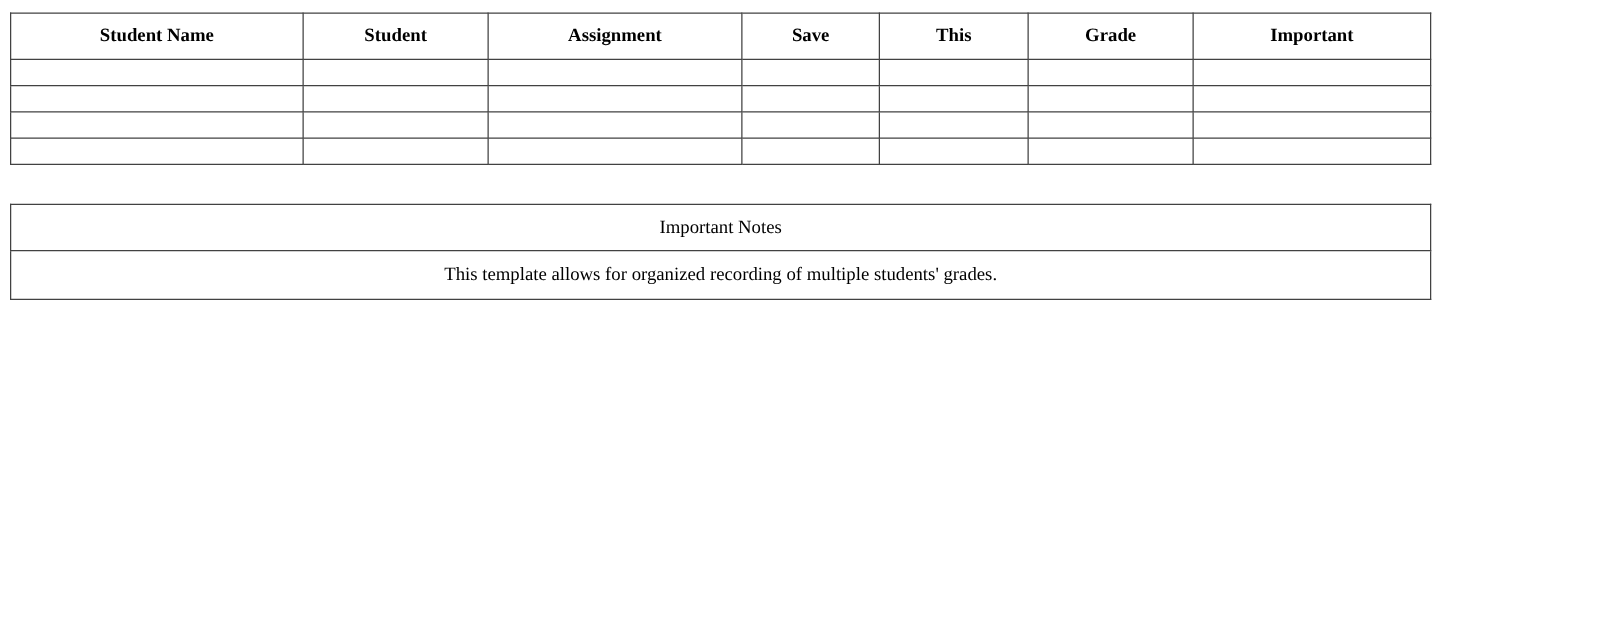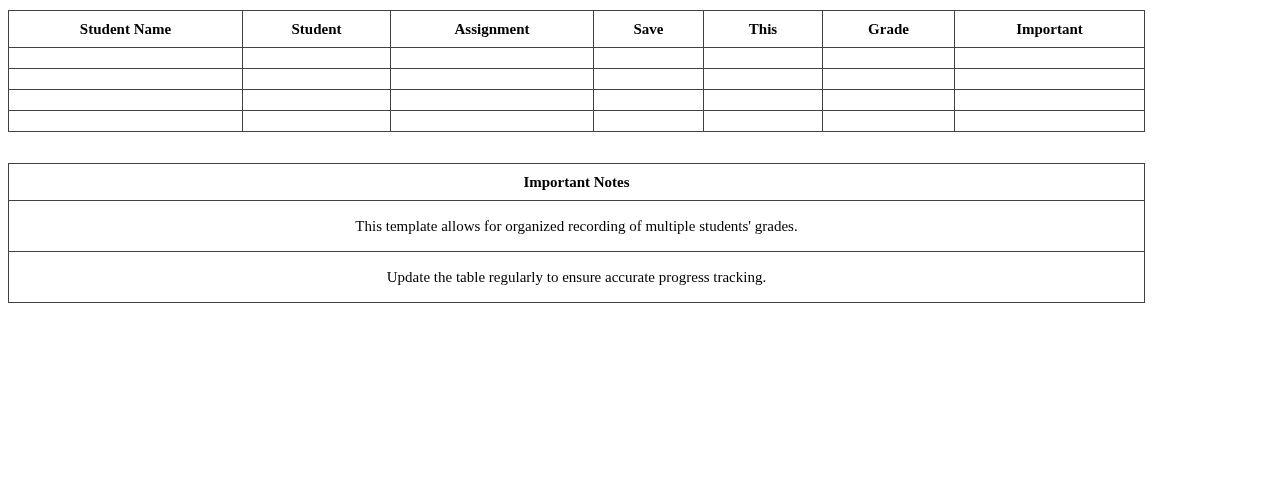--- a/index.html
+++ b/index.html
@@ -40,23 +40,23 @@
     font-size: 15px;
     text-align: center;
     vertical-align: middle;
   }
   .grade-table td {
     font-size: 15px;
     vertical-align: middle;
   }
   .notes-table { top: 163px; }
   .notes-table thead tr { height: 37px; }
-  .notes-table tbody tr { height: 51px; }
+  .notes-table tbody tr { height: 39px; }
   .notes-table th {
-    font-weight: bold;
+    font-weight: normal;
     font-size: 15px;
     text-align: center;
     vertical-align: middle;
   }
   .notes-table td {
     font-size: 15px;
     text-align: center;
     vertical-align: middle;
   }
 </style>
@@ -130,17 +130,14 @@
   </colgroup>
   <thead>
     <tr>
       <th>Important Notes</th>
     </tr>
   </thead>
   <tbody>
     <tr>
       <td>This template allows for organized recording of multiple students' grades.</td>
     </tr>
-    <tr>
-      <td>Update the table regularly to ensure accurate progress tracking.</td>
-    </tr>
   </tbody>
 </table>
 
 </body></html>

